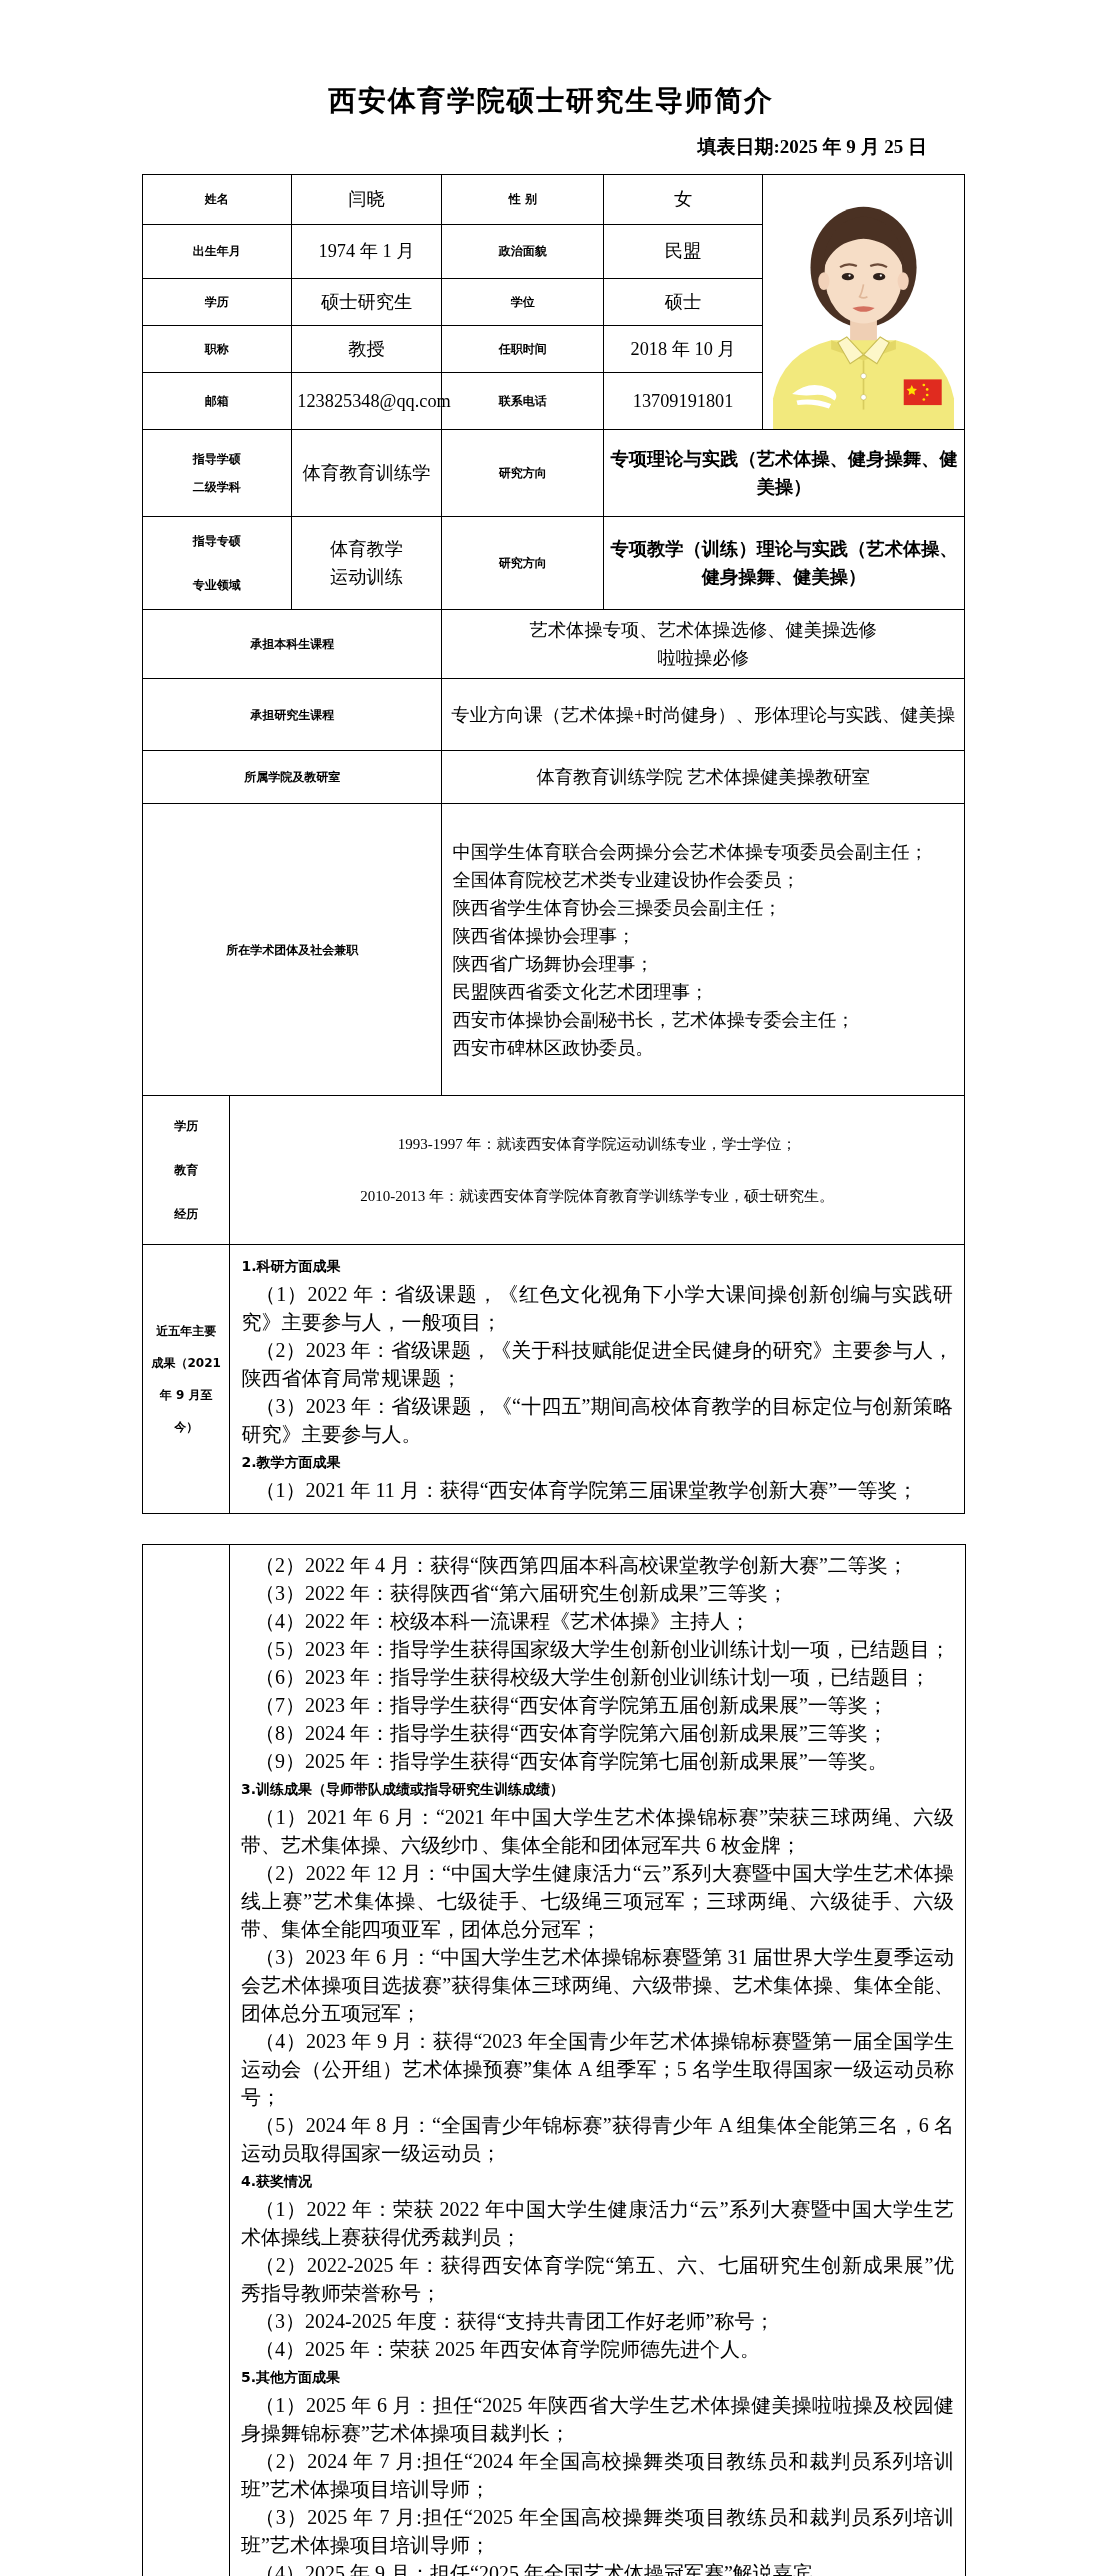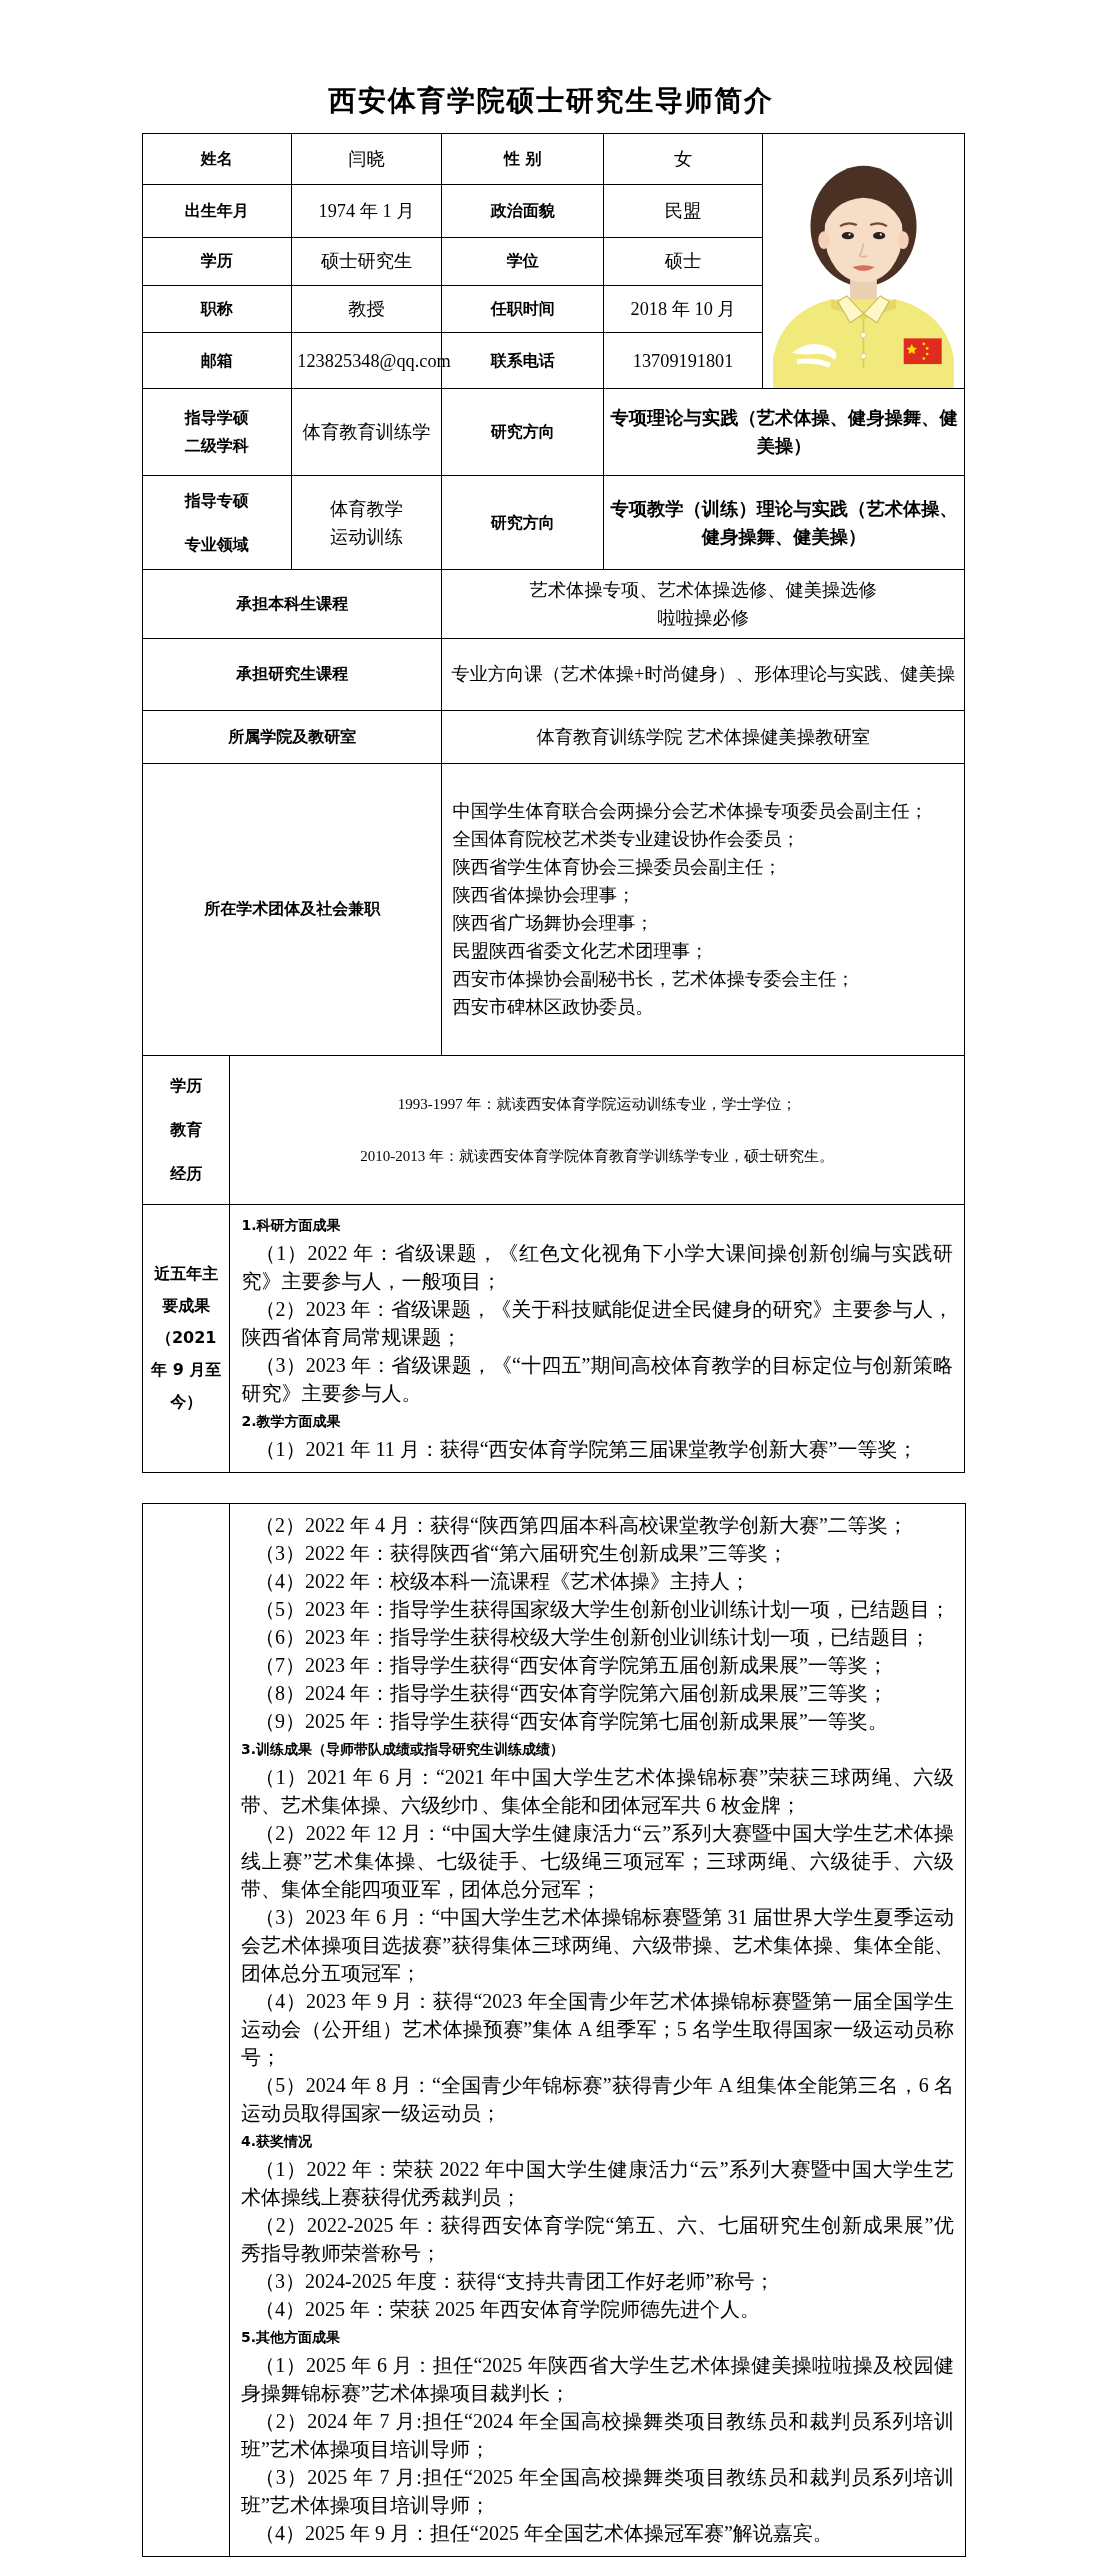--- a/index.html
+++ b/index.html
@@ -19,21 +19,21 @@
   }
   table.doc{
     border-collapse:collapse;table-layout:fixed;width:823px;margin-left:142px;
     border:1.7px solid #000;
   }
   table.t1{margin-top:13.3px;}
   table.t2{margin-top:30px;}
   td{border:1.1px solid #000;padding:2.2px 5.6px;vertical-align:middle;box-sizing:border-box;}
   td.lbl{
     font-family:"DejaVu Sans","Liberation Sans",sans-serif;font-weight:bold;
-    font-size:16px;text-align:center;white-space:pre-line;line-height:28px;
+    font-size:12px;text-align:center;white-space:pre-line;line-height:28px;
   }
   td.lbl.lh-wide{line-height:44px;}
   td.lbl.brk{word-break:break-all;line-height:32px;padding:2.2px 7.8px;}
   td.val{
     font-size:18.3px;text-align:center;white-space:pre-line;line-height:28px;
     font-family:"Liberation Serif","DejaVu Serif",serif;
     margin-left:43px;
   }
   td.val.bold-dir{
     font-family:"DejaVu Sans","Liberation Sans",sans-serif;font-weight:bold;
@@ -60,20 +60,21 @@
     text-align:justify;
   }
 </style>
 </head>
 <body>
 
 <div class="page">
 
   <h1 class="page-title">西安体育学院硕士研究生导师简介</h1>
 
+  <div class="date-line">填表日期:2025 年 9 月 25 日</div>
 
   <table class="doc t1">
     <colgroup>
       <col style="width:87px">
         <col style="width:61px">
         <col style="width:150px">
       <col style="width:92px">
         <col style="width:69px">
         <col style="width:133px">
       <col style="width:25px">

